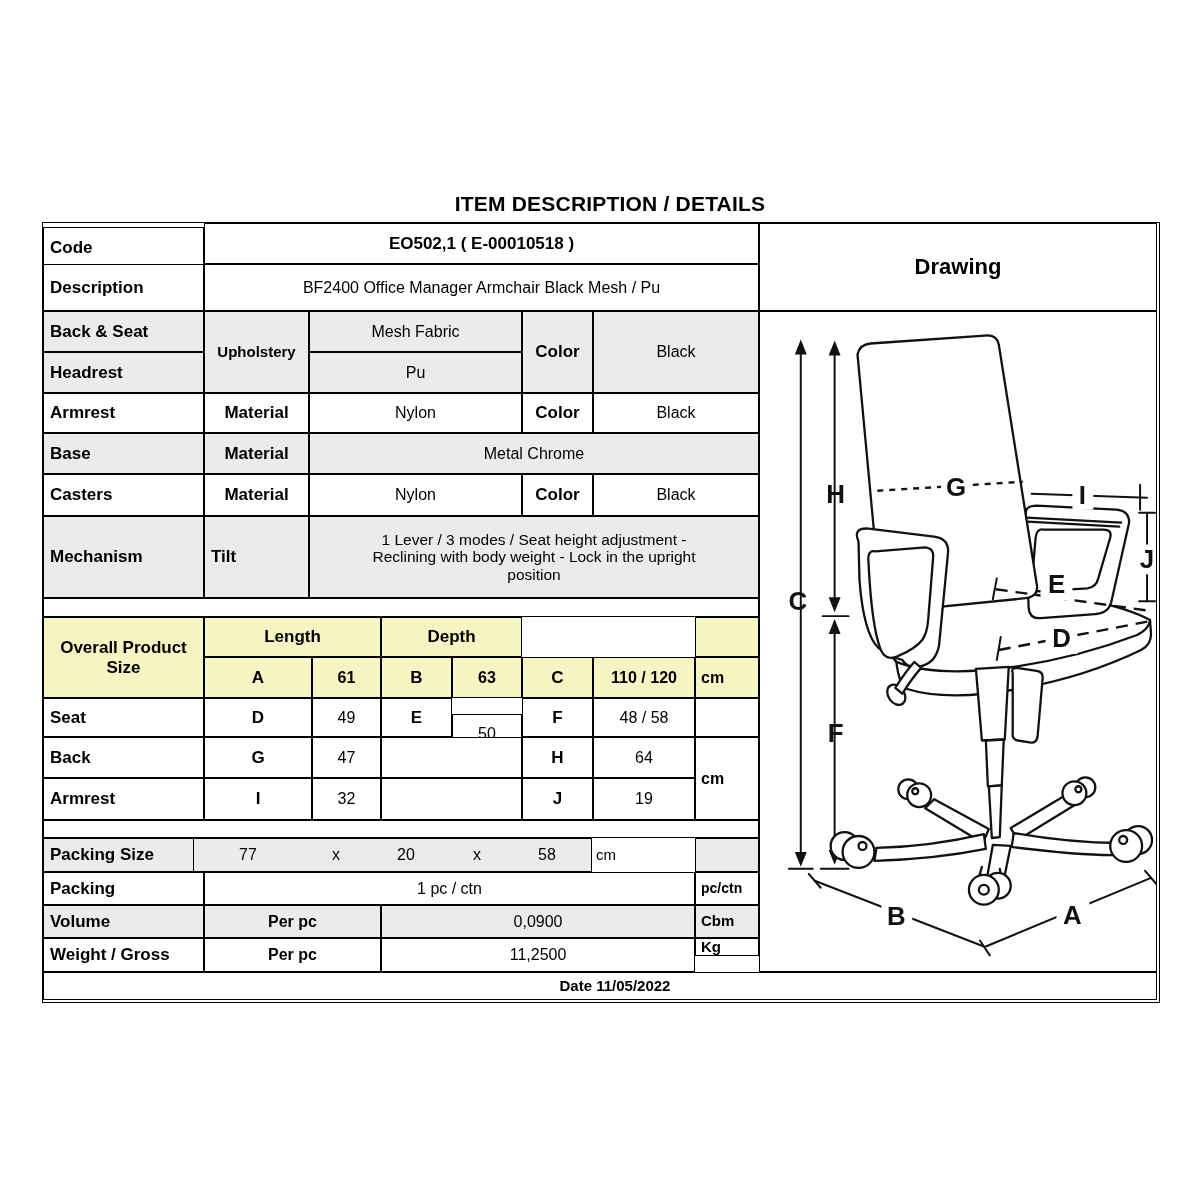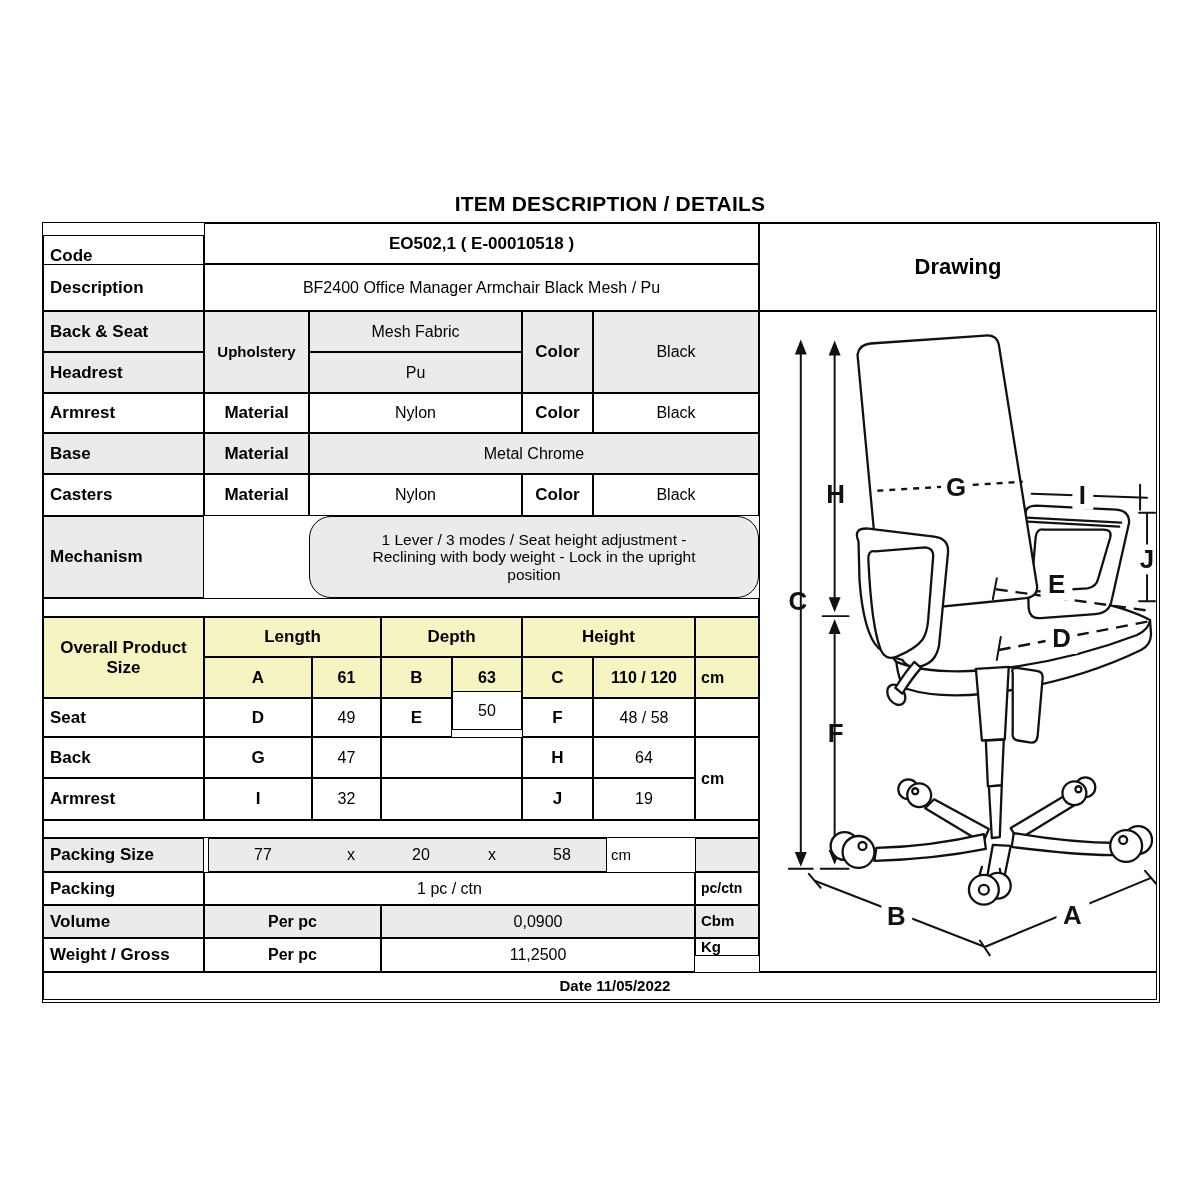--- a/index.html
+++ b/index.html
@@ -6,41 +6,41 @@
   body{width:1200px;height:1200px;position:relative;font-family:"Liberation Sans",sans-serif;color:#000;}
   .title{position:absolute;left:0;top:192px;width:1200px;text-align:center;font-weight:bold;font-size:21px;letter-spacing:.2px;padding-left:20px;box-sizing:border-box;}
   .tbl{position:absolute;left:42px;top:222px;width:1116px;height:779px;border:1px solid #000;}
   .cell{position:absolute;box-sizing:border-box;background:#fff;border:1px solid #000;display:flex;align-items:center;justify-content:center;font-size:16px;line-height:1.12;}
   .lbl{justify-content:flex-start;padding-left:6px;font-weight:bold;font-size:17px;}
   .b{font-weight:bold;}
   .gray{background:#ebebeb;}
   .yellow{background:#f6f4c3;}
   .unit{justify-content:flex-start;padding-left:5px;font-weight:bold;font-size:15px;}
   .semib{font-weight:600;font-size:15px;}
-  .mech{padding:14px 52px;text-align:center;font-size:15.5px;border-radius:22px;}
+  .mech{padding:14px 52px;text-align:center;font-size:15.5px;}
   .ops{text-align:center;padding:0 12px;font-weight:bold;font-size:17px;}
   .pv{position:absolute;top:50%;transform:translate(-50%,-50%);font-size:16px;}
   .drawcell{padding:0;overflow:hidden;}
   svg{display:block;}
   svg text{font-family:"Liberation Sans",sans-serif;font-weight:bold;font-size:26px;fill:#111;}
   .chair{fill:#fff;stroke:#111;stroke-width:2.3;stroke-linejoin:round;stroke-linecap:round;}
   .dimln{stroke:#111;stroke-width:2;fill:none;stroke-linecap:round;}
   .dash{stroke:#111;stroke-width:2.4;fill:none;stroke-dasharray:12 8;}
   .dashsm{stroke:#111;stroke-width:2.4;fill:none;stroke-dasharray:6 6;}
   .lblbg{fill:#fff;stroke:none;}
   .ah{fill:#111;stroke:none;}
 </style>
 </head>
 <body>
 
 <div class="title">ITEM DESCRIPTION / DETAILS</div>
 
 <div class="tbl">
 
-  <div class="cell lbl" style="left:0;top:12px;width:161px;height:41px">Code</div>
+  <div class="cell lbl" style="left:0;top:4px;width:161px;height:41px">Code</div>
   <div class="cell b" style="left:161px;top:0;width:555px;height:41px;font-size:17px">EO502,1  ( E-00010518 )</div>
   <div class="cell lbl" style="left:0;top:41px;width:161px;height:47px">Description</div>
   <div class="cell" style="left:161px;top:41px;width:555px;height:47px">BF2400 Office Manager Armchair Black Mesh / Pu</div>
 
   <div class="cell lbl gray" style="left:0;top:88px;width:161px;height:41px">Back &amp; Seat</div>
   <div class="cell gray" style="left:266px;top:88px;width:213px;height:41px">Mesh Fabric</div>
   <div class="cell gray semib" style="left:161px;top:88px;width:105px;height:82px">Upholstery</div>
   <div class="cell lbl gray" style="left:0;top:129px;width:161px;height:41px">Headrest</div>
   <div class="cell gray" style="left:266px;top:129px;width:213px;height:41px">Pu</div>
   <div class="cell gray b" style="left:479px;top:88px;width:71px;height:82px;font-size:17px">Color</div>
@@ -56,43 +56,43 @@
   <div class="cell gray b" style="left:161px;top:210px;width:105px;height:41px;font-size:17px">Material</div>
   <div class="cell gray" style="left:266px;top:210px;width:450px;height:41px">Metal Chrome</div>
 
   <div class="cell lbl" style="left:0;top:251px;width:161px;height:42px">Casters</div>
   <div class="cell b" style="left:161px;top:251px;width:105px;height:42px;font-size:17px">Material</div>
   <div class="cell" style="left:266px;top:251px;width:213px;height:42px">Nylon</div>
   <div class="cell b" style="left:479px;top:251px;width:71px;height:42px;font-size:17px">Color</div>
   <div class="cell" style="left:550px;top:251px;width:166px;height:42px">Black</div>
 
   <div class="cell lbl gray" style="left:0;top:293px;width:161px;height:82px">Mechanism</div>
+  <div class="cell lbl gray" style="left:161px;top:293px;width:105px;height:82px">Tilt</div>
   <div class="cell gray mech" style="left:266px;top:293px;width:450px;height:82px">1 Lever / 3 modes / Seat height adjustment - Reclining with body weight - Lock in the upright position</div>
 
   <div class="cell" style="left:0;top:375px;width:716px;height:19px"></div>
 
   <div class="cell yellow ops" style="left:0;top:394px;width:161px;height:81px">Overall Product Size</div>
   <div class="cell yellow b" style="left:161px;top:394px;width:177px;height:40px;font-size:17px">Length</div>
   <div class="cell yellow b" style="left:338px;top:394px;width:141px;height:40px;font-size:17px">Depth</div>
-  <div class="cell yellow b" style="left:479px;top:394px;width:173px;height:40px;font-size:17px">Height</div>
   <div class="cell yellow" style="left:652px;top:394px;width:64px;height:40px"></div>
 
   <div class="cell yellow b" style="left:161px;top:434px;width:108px;height:41px;font-size:17px">A</div>
   <div class="cell yellow b" style="left:269px;top:434px;width:69px;height:41px">61</div>
   <div class="cell yellow b" style="left:338px;top:434px;width:71px;height:41px;font-size:17px">B</div>
   <div class="cell yellow b" style="left:409px;top:434px;width:70px;height:41px">63</div>
   <div class="cell yellow b" style="left:479px;top:434px;width:71px;height:41px;font-size:17px">C</div>
   <div class="cell yellow b" style="left:550px;top:434px;width:102px;height:41px">110 / 120</div>
   <div class="cell yellow unit" style="left:652px;top:434px;width:64px;height:41px;font-size:16px">cm</div>
 
   <div class="cell lbl" style="left:0;top:475px;width:161px;height:39px">Seat</div>
   <div class="cell b" style="left:161px;top:475px;width:108px;height:39px;font-size:17px">D</div>
   <div class="cell" style="left:269px;top:475px;width:69px;height:39px">49</div>
   <div class="cell b" style="left:338px;top:475px;width:71px;height:39px;font-size:17px">E</div>
-  <div class="cell" style="left:409px;top:468px;width:70px;height:39px">50</div>
+  <div class="cell" style="left:409px;top:491px;width:70px;height:39px">50</div>
   <div class="cell b" style="left:479px;top:475px;width:71px;height:39px;font-size:17px">F</div>
   <div class="cell" style="left:550px;top:475px;width:102px;height:39px">48 / 58</div>
   <div class="cell" style="left:652px;top:475px;width:64px;height:39px"></div>
 
   <div class="cell lbl" style="left:0;top:514px;width:161px;height:41px">Back</div>
   <div class="cell b" style="left:161px;top:514px;width:108px;height:41px;font-size:17px">G</div>
   <div class="cell" style="left:269px;top:514px;width:69px;height:41px">47</div>
   <div class="cell" style="left:338px;top:514px;width:141px;height:41px"></div>
   <div class="cell b" style="left:479px;top:514px;width:71px;height:41px;font-size:17px">H</div>
   <div class="cell" style="left:550px;top:514px;width:102px;height:41px">64</div>
@@ -101,21 +101,21 @@
   <div class="cell lbl" style="left:0;top:555px;width:161px;height:42px">Armrest</div>
   <div class="cell b" style="left:161px;top:555px;width:108px;height:42px;font-size:17px">I</div>
   <div class="cell" style="left:269px;top:555px;width:69px;height:42px">32</div>
   <div class="cell" style="left:338px;top:555px;width:141px;height:42px"></div>
   <div class="cell b" style="left:479px;top:555px;width:71px;height:42px;font-size:17px">J</div>
   <div class="cell" style="left:550px;top:555px;width:102px;height:42px">19</div>
 
   <div class="cell" style="left:0;top:597px;width:716px;height:18px"></div>
 
   <div class="cell lbl gray" style="left:0;top:615px;width:161px;height:34px">Packing Size</div>
-  <div class="cell gray" style="left:165px;top:615px;width:399px;height:34px;position:absolute">
+  <div class="cell gray" style="left:150px;top:615px;width:399px;height:34px;position:absolute">
     <span class="pv" style="left:54px">77</span>
     <span class="pv" style="left:142px">x</span>
     <span class="pv" style="left:212px">20</span>
     <span class="pv" style="left:283px">x</span>
     <span class="pv" style="left:353px">58</span>
     <span class="pv" style="left:412px;font-size:15px">cm</span>
   </div>
   <div class="cell gray" style="left:652px;top:615px;width:64px;height:34px"></div>
 
   <div class="cell lbl" style="left:0;top:649px;width:161px;height:33px">Packing</div>

